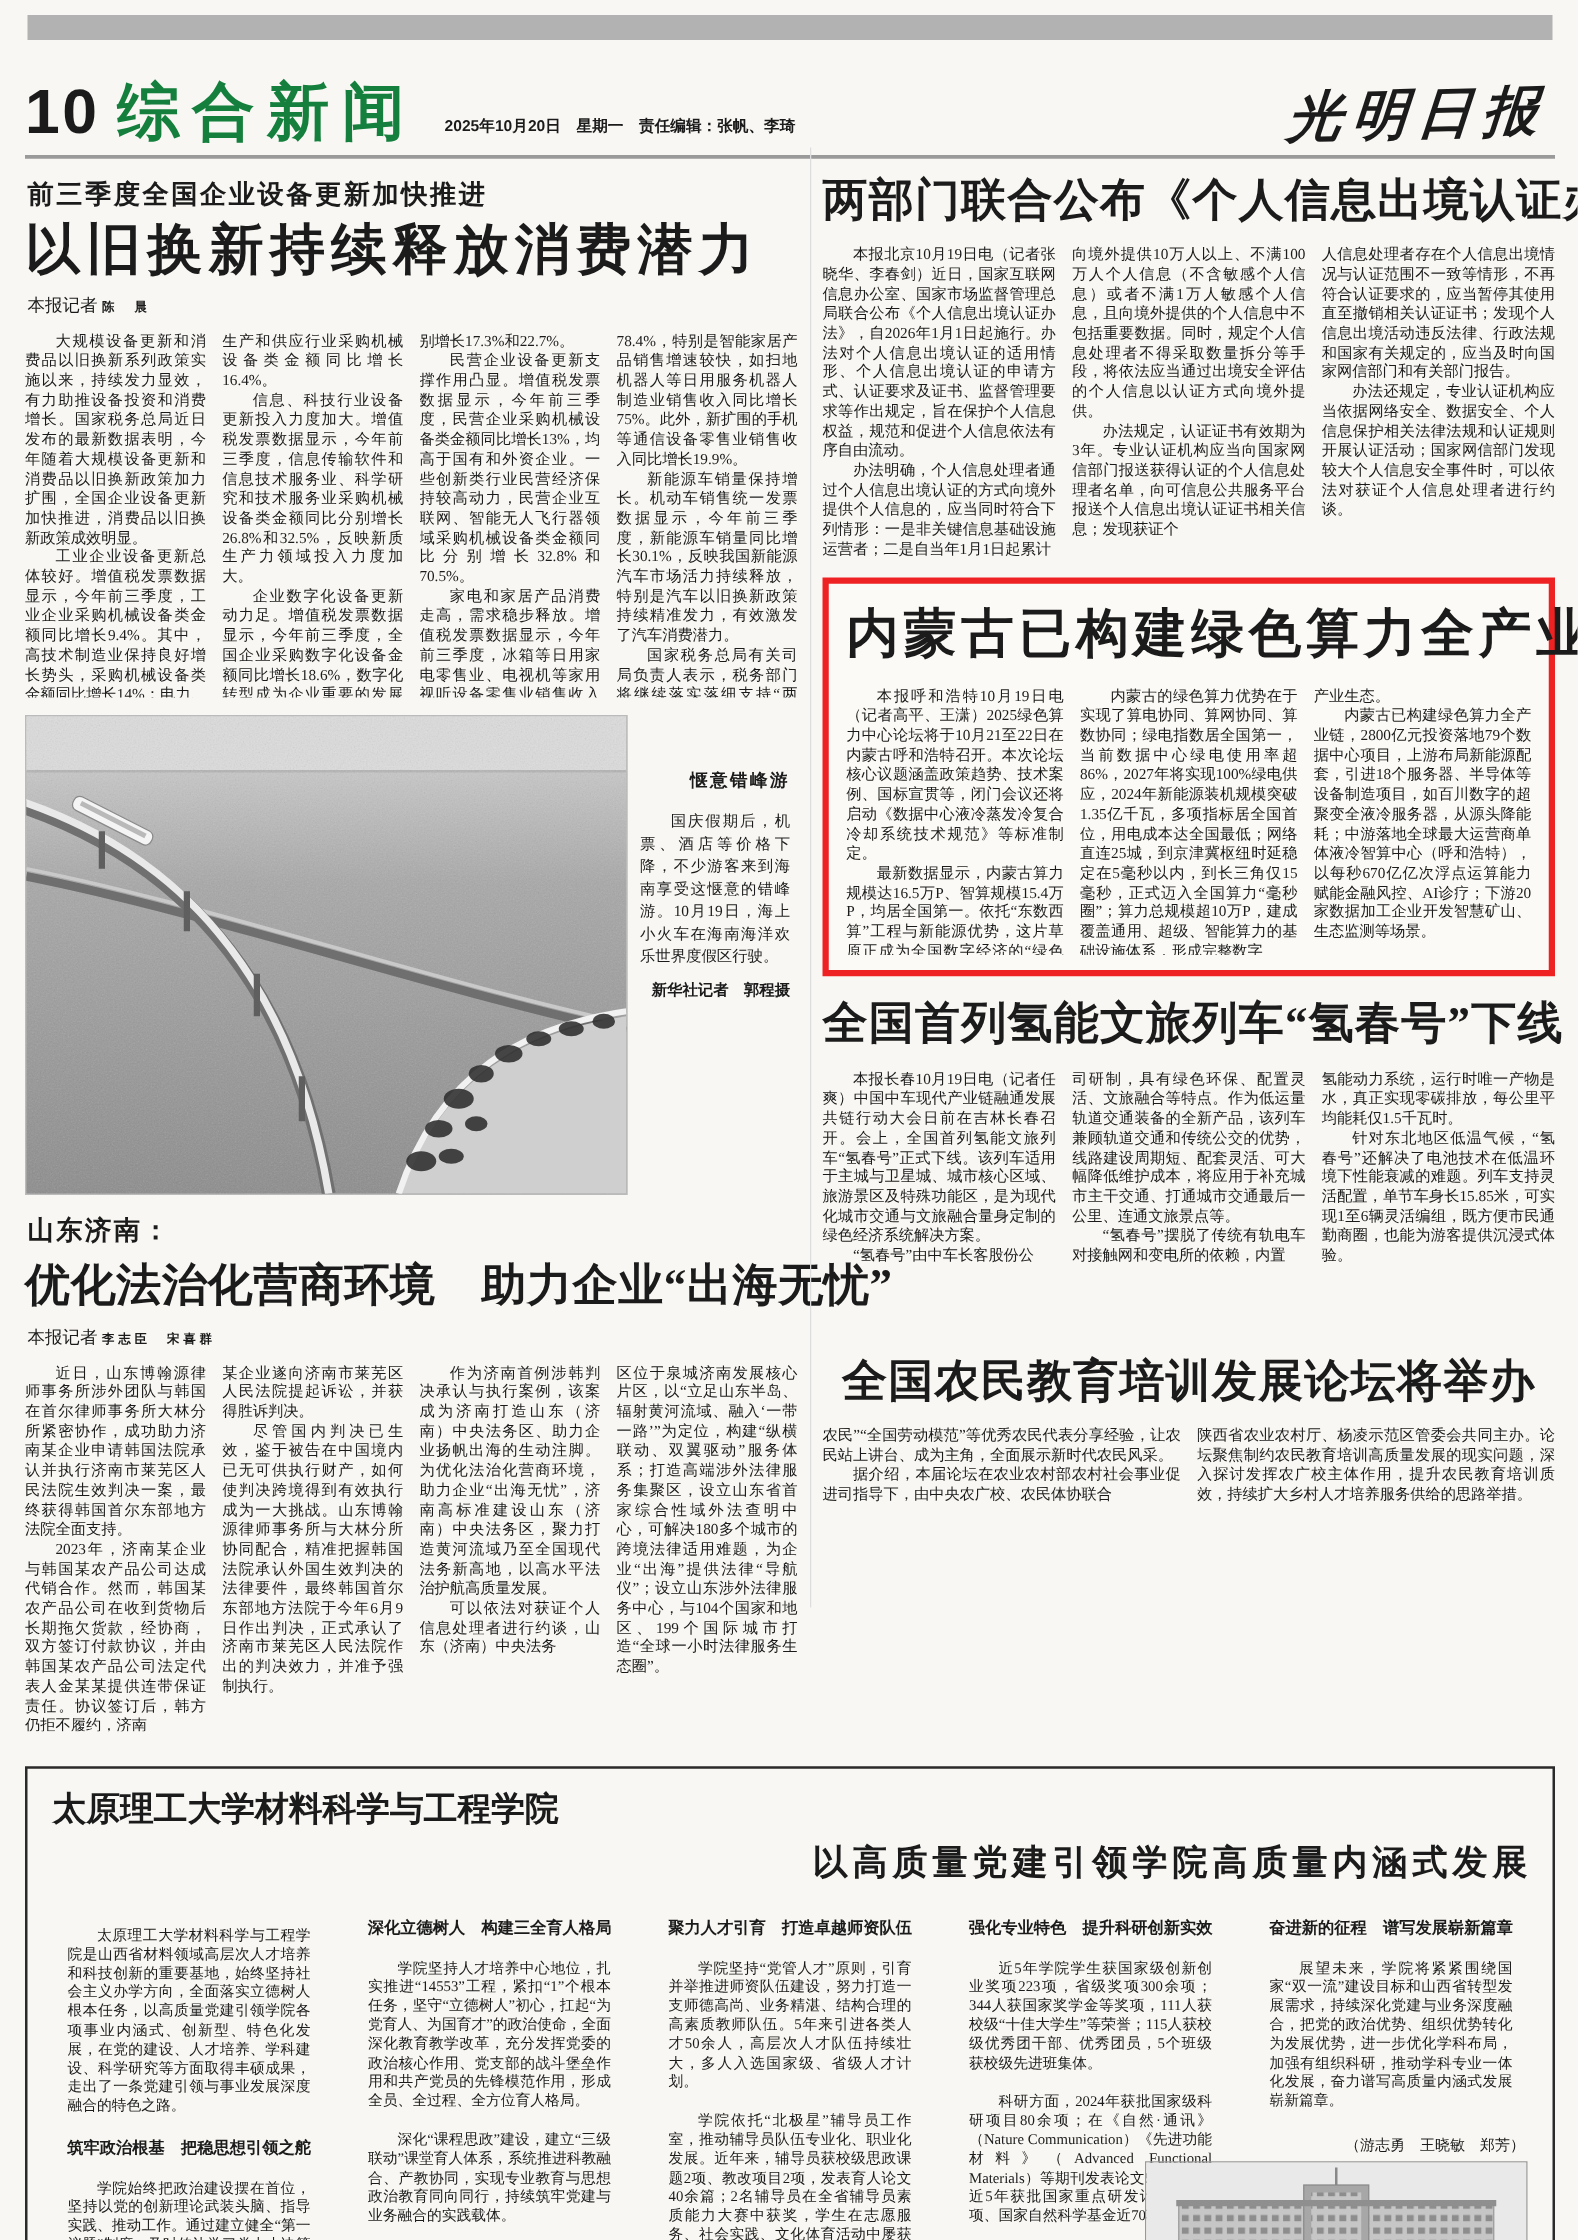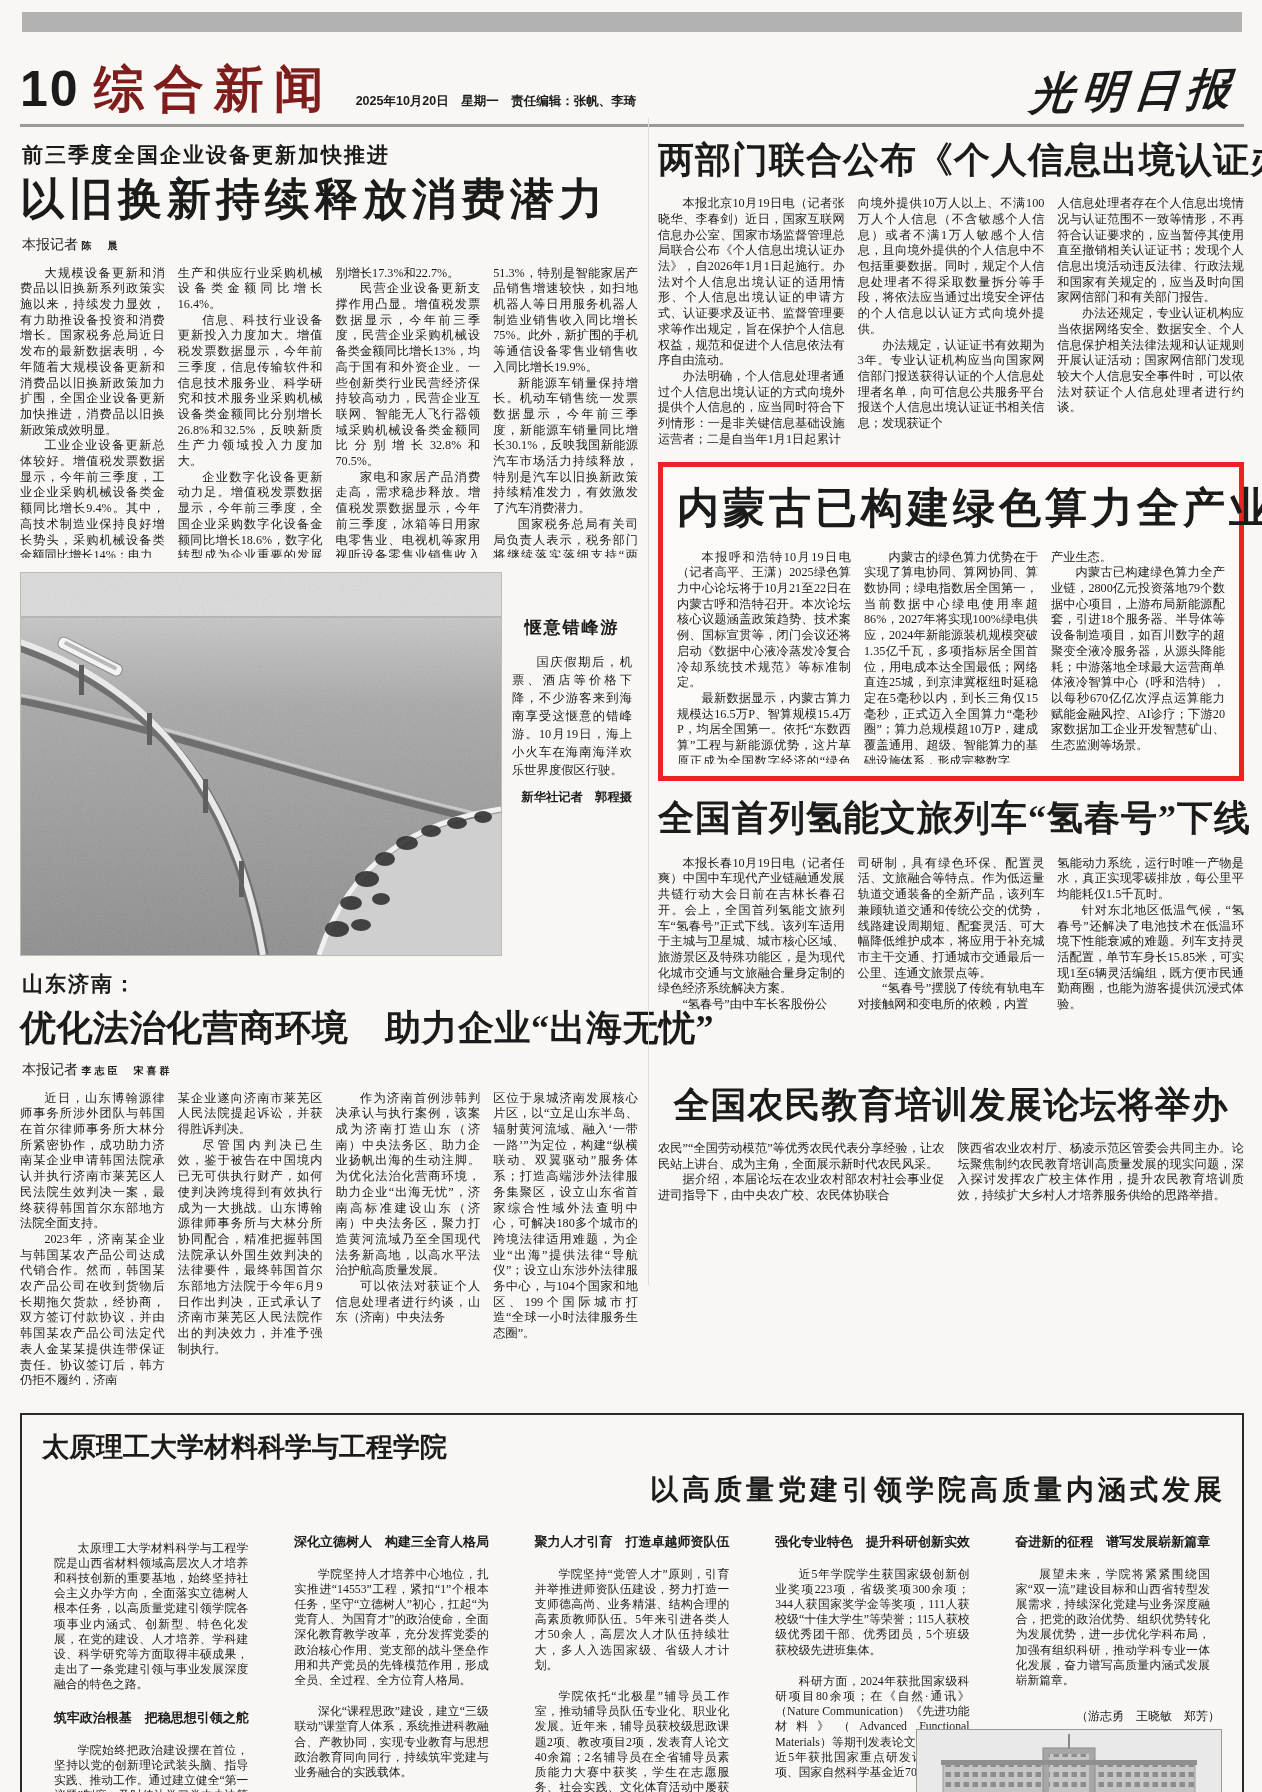--- a/index.html
+++ b/index.html
@@ -2,21 +2,21 @@
 <html><head>
 <meta charset="utf-8">
 <style>
   html,body{margin:0;padding:0;}
   body{width:1262px;height:1792px;background:#f8f7f3;color:#1b1b1b;
        font-family:"Liberation Serif","DejaVu Serif",serif;overflow:hidden;position:relative;}
   .page{padding:8px 18px 0 20px;position:relative;}
   .topbar{height:20px;background:#b2b2b2;margin:4px 2px 8px 2px;}
   .hdrrow{display:flex;align-items:flex-end;height:74px;position:relative;}
   .pgnum{font-size:50px;font-weight:700;font-family:"Liberation Sans",sans-serif;line-height:1;letter-spacing:2px;}
-  .section{font-size:50px;font-weight:900;color:#7f1d1d;letter-spacing:10px;margin-left:14px;line-height:1;}
+  .section{font-size:50px;font-weight:900;color:#15803d;letter-spacing:10px;margin-left:14px;line-height:1;}
   .dateline{font-size:12.5px;font-weight:700;font-family:"Liberation Sans",sans-serif;margin-left:22px;margin-bottom:4px;white-space:nowrap;}
   .masthead{position:absolute;right:6px;bottom:0;font-size:44px;font-weight:900;font-style:italic;
             letter-spacing:8px;transform:skewX(-6deg) rotate(-1.5deg);line-height:1;}
   .hdrule{border:none;border-top:3px solid #9a9a9a;margin:10px 0 12px 0;}
   .main{display:flex;gap:20px;}
   .leftcol{width:618px;flex:none;}
   .rightcol{width:586px;flex:none;}
   .vline{position:absolute;left:648px;top:118px;width:1px;height:1168px;background:#ddd;}
 
   .kicker{font-size:21px;font-weight:600;letter-spacing:2px;margin:2px 0 6px 2px;}
@@ -34,21 +34,21 @@
   .h-a{height:292px;}
   .h-b{height:252px;}
   .h-r{height:214px;}
   .h-h{height:214px;margin-top:16px;}
   .h-f{height:160px;}
   .h-j{height:294px;}
 
   .photorow{display:flex;gap:10px;margin:14px 0 14px 0;}
   .photo-svg{flex:none;border:1px solid #bbb;background:#bdbdbd;}
   .capcol{width:120px;flex:none;padding-top:44px;}
-  .captitle{font-size:17px;font-weight:900;text-align:center;letter-spacing:2px;margin-bottom:14px;}
+  .captitle{font-size:14px;font-weight:900;text-align:right;letter-spacing:2px;margin-bottom:14px;}
   .captext{font-size:12.3px;line-height:18px;text-align:justify;text-indent:2em;}
   .capcredit{font-size:12.3px;font-weight:700;text-align:right;margin-top:10px;}
 
   .art{margin-bottom:14px;}
   .highlight{border:5px solid #ee2222;padding:10px 14px 12px 14px;margin:0 0 16px 0;background:#fbfaf6;}
   .highlight .head-l{font-size:42px;letter-spacing:4px;margin:6px 0 16px 0;}
 
   .adbox{border:2px solid #2a2a2a;margin-top:14px;padding:14px 16px 10px 16px;position:relative;height:434px;overflow:hidden;}
   .adorg{font-size:27px;font-weight:900;font-family:"Liberation Sans",sans-serif;margin:0 0 6px 4px;}
   .adhead{font-size:28px;font-weight:700;text-align:right;letter-spacing:4px;margin:2px 0 16px 0;}
@@ -95,21 +95,21 @@
             <p class="noind">生产和供应行业采购机械设备类金额同比增长16.4%。</p>
             <p>信息、科技行业设备更新投入力度加大。增值税发票数据显示，今年前三季度，信息传输软件和信息技术服务业、科学研究和技术服务业采购机械设备类金额同比分别增长26.8%和32.5%，反映新质生产力领域投入力度加大。</p>
             <p>企业数字化设备更新动力足。增值税发票数据显示，今年前三季度，全国企业采购数字化设备金额同比增长18.6%，数字化转型成为企业重要的发展方向。其中，一些高端制造行业加快数字化设备更新，计算机、通信设备制造业采购数字化设备金额同比分</p>
           </div>
           <div class="col">
             <p class="noind">别增长17.3%和22.7%。</p>
             <p>民营企业设备更新支撑作用凸显。增值税发票数据显示，今年前三季度，民营企业采购机械设备类金额同比增长13%，均高于国有和外资企业。一些创新类行业民营经济保持较高动力，民营企业互联网、智能无人飞行器领域采购机械设备类金额同比分别增长32.8%和70.5%。</p>
             <p>家电和家居产品消费走高，需求稳步释放。增值税发票数据显示，今年前三季度，冰箱等日用家电零售业、电视机等家用视听设备零售业销售收入同比增长48.3%和26.8%，家具、灯具零售业销售收入同比分别增长33.2%、</p>
           </div>
           <div class="col">
-            <p class="noind">51.3%，特别是智能家居产品销售增速较快，如扫地机器人等日用服务机器人制造业销售收入同比增长75%。此外，新扩围的手机等通信设备零售业销售收入同比增长19.9%。</p>
+            <p class="noind">78.4%，特别是智能家居产品销售增速较快，如扫地机器人等日用服务机器人制造业销售收入同比增长75%。此外，新扩围的手机等通信设备零售业销售收入同比增长19.9%。</p>
             <p>新能源车销量保持增长。机动车销售统一发票数据显示，今年前三季度，新能源车销量同比增长30.1%，反映我国新能源汽车市场活力持续释放，特别是汽车以旧换新政策持续精准发力，有效激发了汽车消费潜力。</p>
             <p>国家税务总局有关司局负责人表示，税务部门将继续落实落细支持“两新”政策，进一步推动释放内需潜力，助力高质量发展。</p>
           </div>
         </div>
       </section>
 
       <div class="photorow">
         <svg class="photo-svg" width="480" height="382" viewBox="0 0 480 382">
           <defs>
             <linearGradient id="seaG" x1="0" y1="0" x2="0" y2="1">

